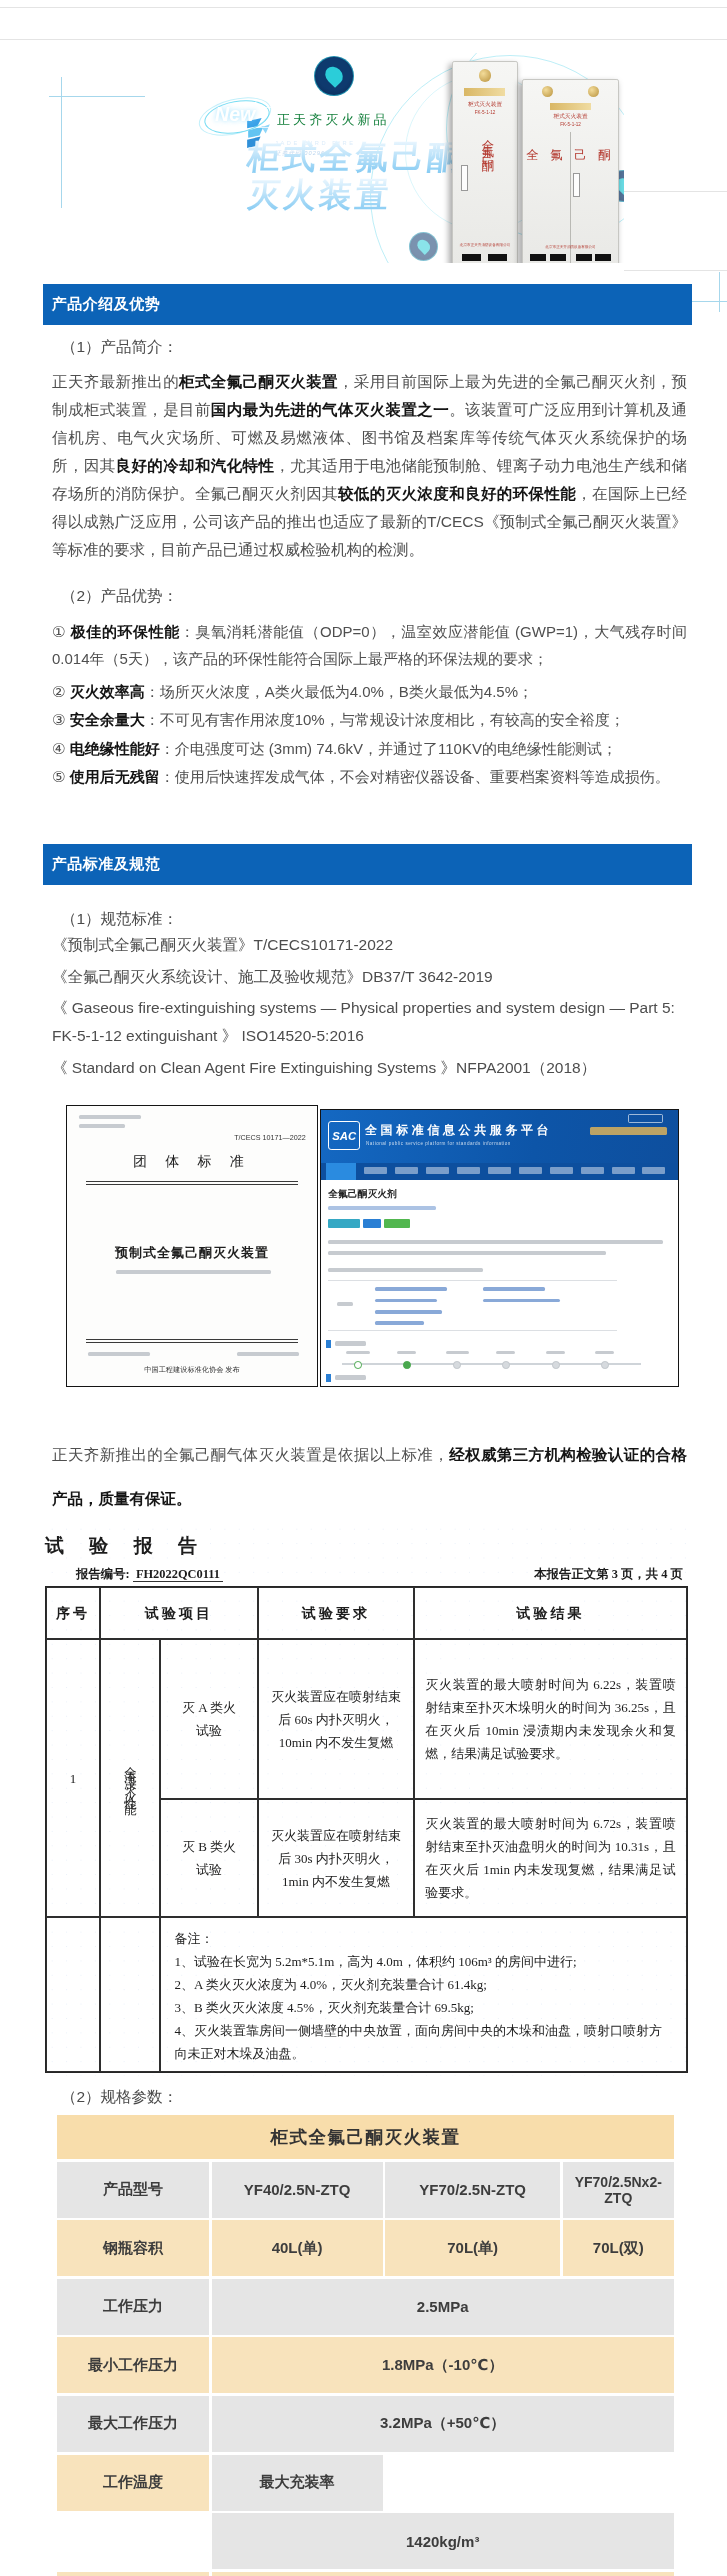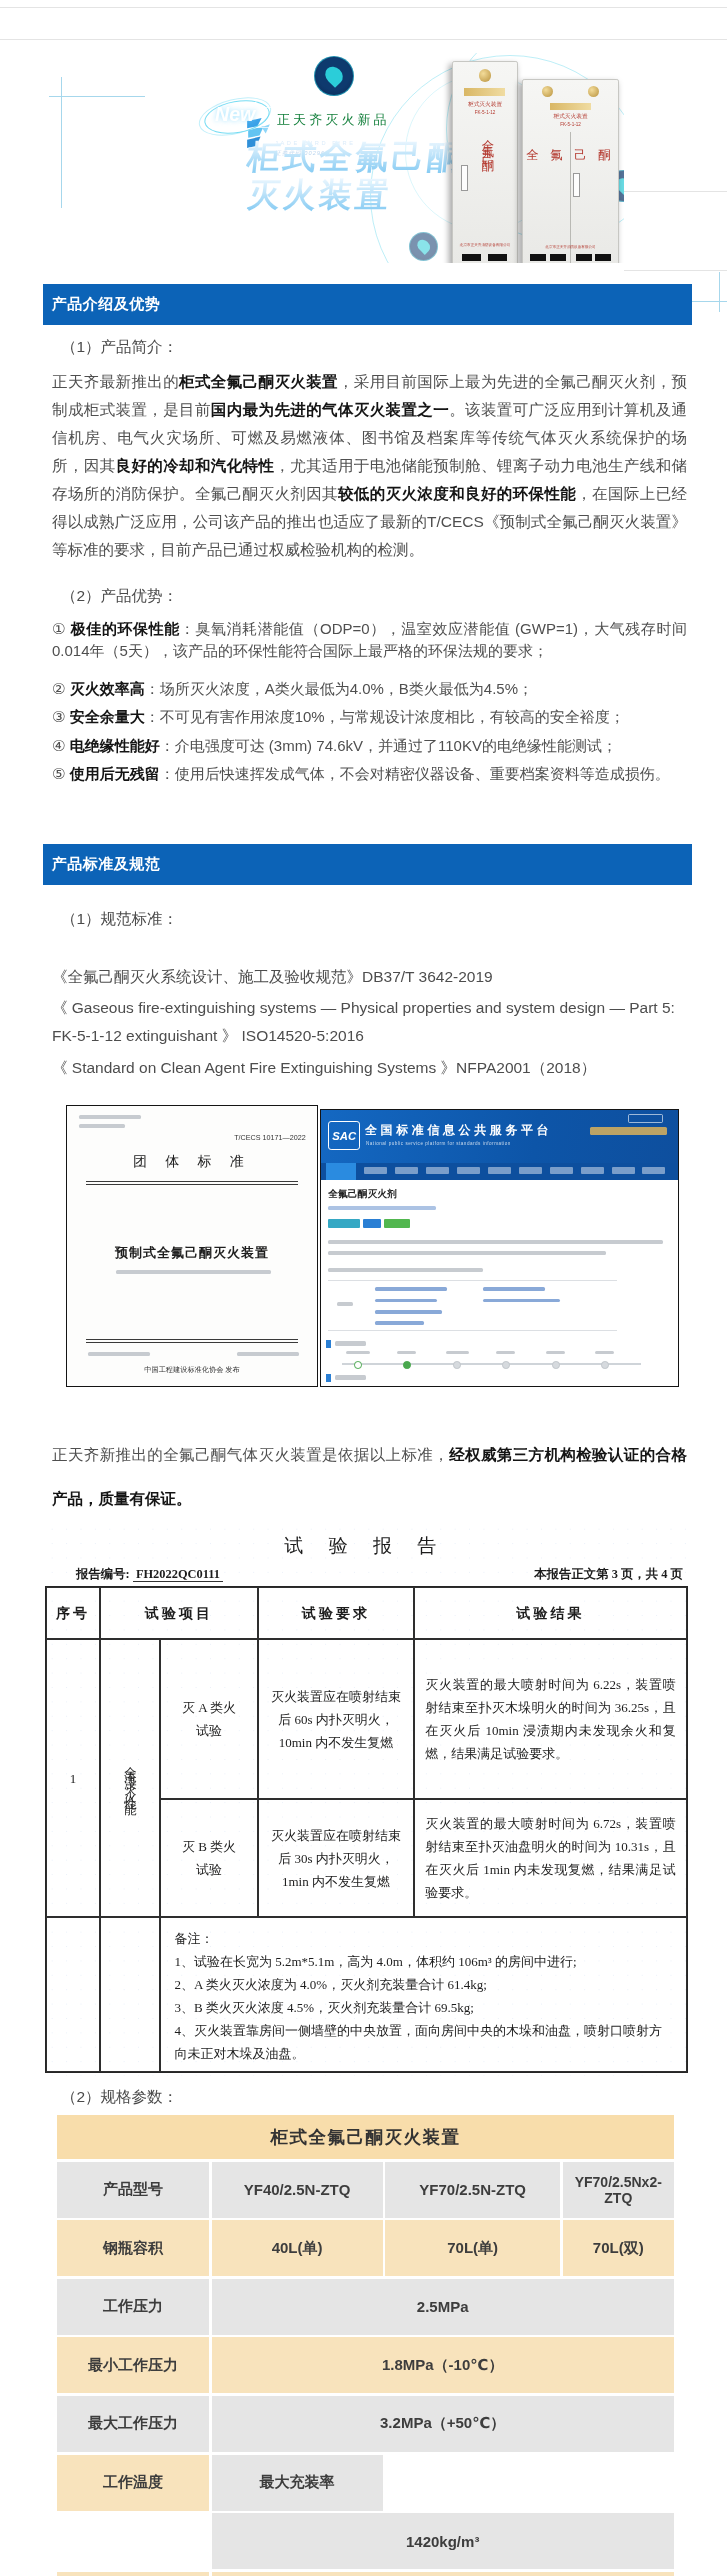--- a/index.html
+++ b/index.html
@@ -41,21 +41,21 @@
   .seam{position:absolute;background:#b9b9b4;width:1px;}
   
   .secbar{position:absolute;left:43px;width:649px;height:41px;background:#0c63b7;color:#ffffff;
           font-size:15px;font-weight:bold;display:flex;align-items:center;padding-left:8.8px;
           box-sizing:border-box;letter-spacing:0.5px;}
   
   .sub{position:absolute;left:61px;font-size:15.5px;color:#4a4a4a;}
   .para{position:absolute;left:52px;width:635px;font-size:15.5px;color:#4f4f4f;line-height:28px;
         text-align:justify;}
   .para .b,.li .b{font-weight:bold;color:#141414;}
-  .li{position:absolute;left:52px;width:635px;font-size:15px;color:#4f4f4f;line-height:22px;text-align:justify;}
+  .li{position:absolute;left:52px;width:635px;font-size:15px;color:#4f4f4f;line-height:27px;text-align:justify;}
   .stditem{position:absolute;left:52px;width:635px;font-size:15.5px;color:#4d4d4d;line-height:28px;}
   
   #docimg{position:absolute;left:66px;top:1105px;width:252px;height:282px;background:#fdfdfc;
           border:1.5px solid #141414;box-sizing:border-box;}
   .blur{background:#c7cbd0;border-radius:1.5px;position:absolute;}
   .blurb{background:#89a9d8;border-radius:1.5px;position:absolute;}
   .rule{position:absolute;background:#3a3a3a;height:1px;}
   #webimg{position:absolute;left:320px;top:1109px;width:359px;height:278px;background:#fff;
           border:1.5px solid #141414;box-sizing:border-box;overflow:hidden;}
   #webband{position:absolute;left:0;top:0;width:100%;height:53px;
@@ -70,21 +70,21 @@
   #webpt{position:absolute;left:7.2px;top:78px;color:#222;font-size:9.8px;font-weight:bold;}
   .chip{position:absolute;top:109px;height:8.8px;border-radius:1px;}
   .tl-line{position:absolute;height:1.5px;background:#cfd4d9;}
   .dot{position:absolute;width:5.7px;height:5.7px;border-radius:50%;background:#d6dade;border:1px solid #c2c7cc;}
   .sechead{position:absolute;width:5.2px;height:8.2px;background:#2a7fd4;}
   
   #report{position:absolute;left:45px;top:1522px;width:641px;height:554px;
           font-family:"Liberation Serif","DejaVu Serif",serif;color:#1d1d1d;
           background-image:radial-gradient(rgba(110,150,215,.14) 0.8px,transparent 0.9px);
           background-size:14.4px 14.4px;}
-  #rpt-title{position:absolute;left:0;top:11.3px;width:100%;text-align:center;font-size:19px;font-weight:normal;
+  #rpt-title{position:absolute;left:0;top:11.3px;width:100%;text-align:left;font-size:19px;font-weight:bold;
              letter-spacing:10.3px;}
   #rpt-no{position:absolute;left:31px;top:44px;font-size:12.4px;font-weight:600;}
   #rpt-no span.u{border-bottom:1px solid #333;padding:0 3.1px;}
   #rpt-page{position:absolute;right:3.1px;top:44px;font-size:12.4px;font-weight:600;}
   #rpt-table{position:absolute;left:0;top:64px;display:grid;
              grid-template-columns:54px 60px 98px 156px 273px;
              grid-template-rows:52px 160px 118px 155px;border:1.5px solid #262626;}
   #rpt-table>div{border:0.5px solid #2e2e2e;display:flex;align-items:center;justify-content:center;
                  font-size:13px;line-height:23px;box-sizing:border-box;}
   #rpt-table .hd{font-size:14px;font-weight:600;letter-spacing:3.1px;}
@@ -189,20 +189,21 @@
   <div class="para" style="top:368px;"><span>正天齐最新推出的</span><span class="b">柜式全氟己酮灭火装置</span><span>，采用目前国际上最为先进的全氟己酮灭火剂，预制成柜式装置，是目前</span><span class="b">国内最为先进的气体灭火装置之一</span><span>。该装置可广泛应用到计算机及通信机房、电气火灾场所、可燃及易燃液体、图书馆及档案库等传统气体灭火系统保护的场所，因其</span><span class="b">良好的冷却和汽化特性</span><span>，尤其适用于电池储能预制舱、锂离子动力电池生产线和储存场所的消防保护。全氟己酮灭火剂因其</span><span class="b">较低的灭火浓度和良好的环保性能</span><span>，在国际上已经得以成熟广泛应用，公司该产品的推出也适应了最新的T/CECS《预制式全氟己酮灭火装置》等标准的要求，目前产品已通过权威检验机构的检测。</span></div>
   <div class="sub" style="top:586px;">（2）产品优势：</div>
   <div class="li" style="top:618px;"><span>① </span><span class="b">极佳的环保性能</span><span>：臭氧消耗潜能值（ODP=0），温室效应潜能值 (GWP=1)，大气残存时间0.014年（5天），该产品的环保性能符合国际上最严格的环保法规的要求；</span></div>
   <div class="li" style="top:678px;"><span>② </span><span class="b">灭火效率高</span><span>：场所灭火浓度，A类火最低为4.0%，B类火最低为4.5%；</span></div>
   <div class="li" style="top:706px;"><span>③ </span><span class="b">安全余量大</span><span>：不可见有害作用浓度10%，与常规设计浓度相比，有较高的安全裕度；</span></div>
   <div class="li" style="top:735px;"><span>④ </span><span class="b">电绝缘性能好</span><span>：介电强度可达 (3mm) 74.6kV，并通过了110KV的电绝缘性能测试；</span></div>
   <div class="li" style="top:763px;"><span>⑤ </span><span class="b">使用后无残留</span><span>：使用后快速挥发成气体，不会对精密仪器设备、重要档案资料等造成损伤。</span></div>
 
   <div class="secbar" style="top:844px;">产品标准及规范</div>
   <div class="sub" style="top:909px;">（1）规范标准：</div>
+  <div class="stditem" style="top:931px;">《预制式全氟己酮灭火装置》T/CECS10171-2022</div>
   <div class="stditem" style="top:963px;">《全氟己酮灭火系统设计、施工及验收规范》DB37/T 3642-2019</div>
   <div class="stditem" style="top:994px;">《 Gaseous fire-extinguishing systems — Physical properties and system design — Part 5: FK-5-1-12 extinguishant 》  ISO14520-5:2016</div>
   <div class="stditem" style="top:1054px;">《 Standard on Clean Agent Fire Extinguishing Systems 》NFPA2001（2018）</div>
 
   <div id="docimg">
     <div class="blur" style="left:12.4px;top:9.3px;width:62px;height:4.1px;"></div>
     <div class="blur" style="left:12.4px;top:17.5px;width:46px;height:4.1px;"></div>
     <div style="position:absolute;right:11.3px;top:27px;font-size:7.2px;color:#333;">T/CECS 10171—2022</div>
     <div style="position:absolute;left:0;top:47px;width:100%;text-align:center;font-size:14px;letter-spacing:7.2px;color:#222;">团  体  标  准</div>
     <div class="rule" style="left:18.5px;top:75px;width:212px;"></div>

